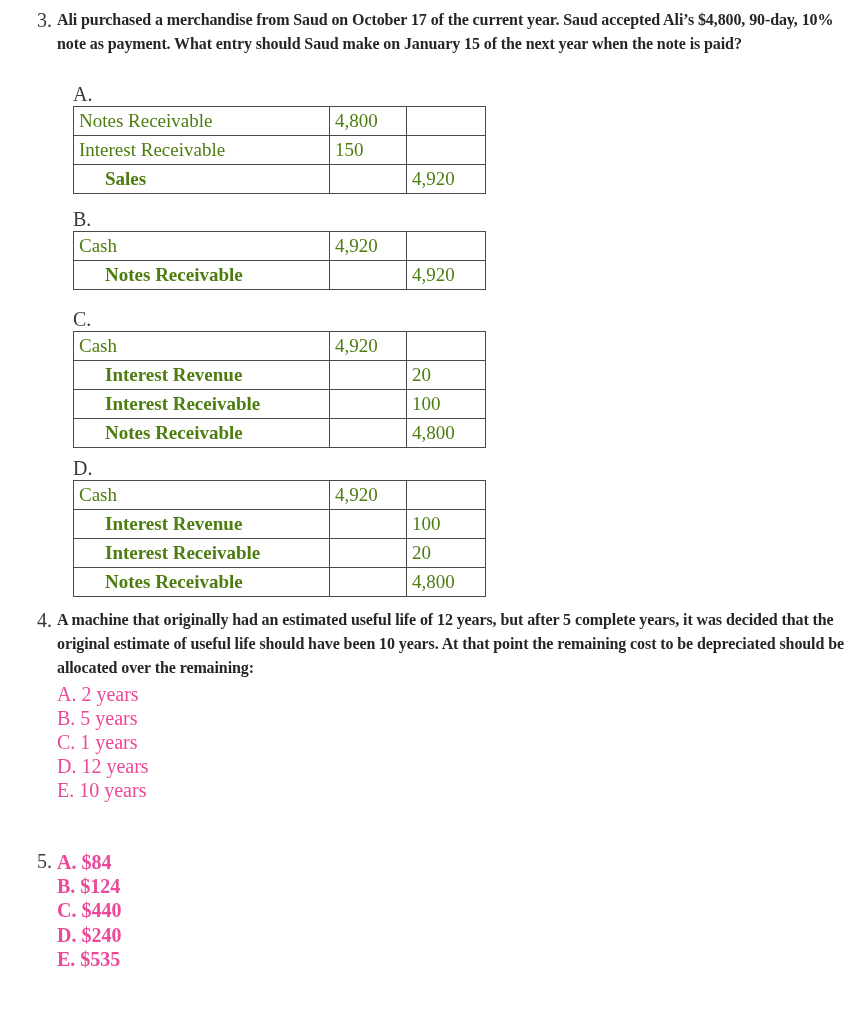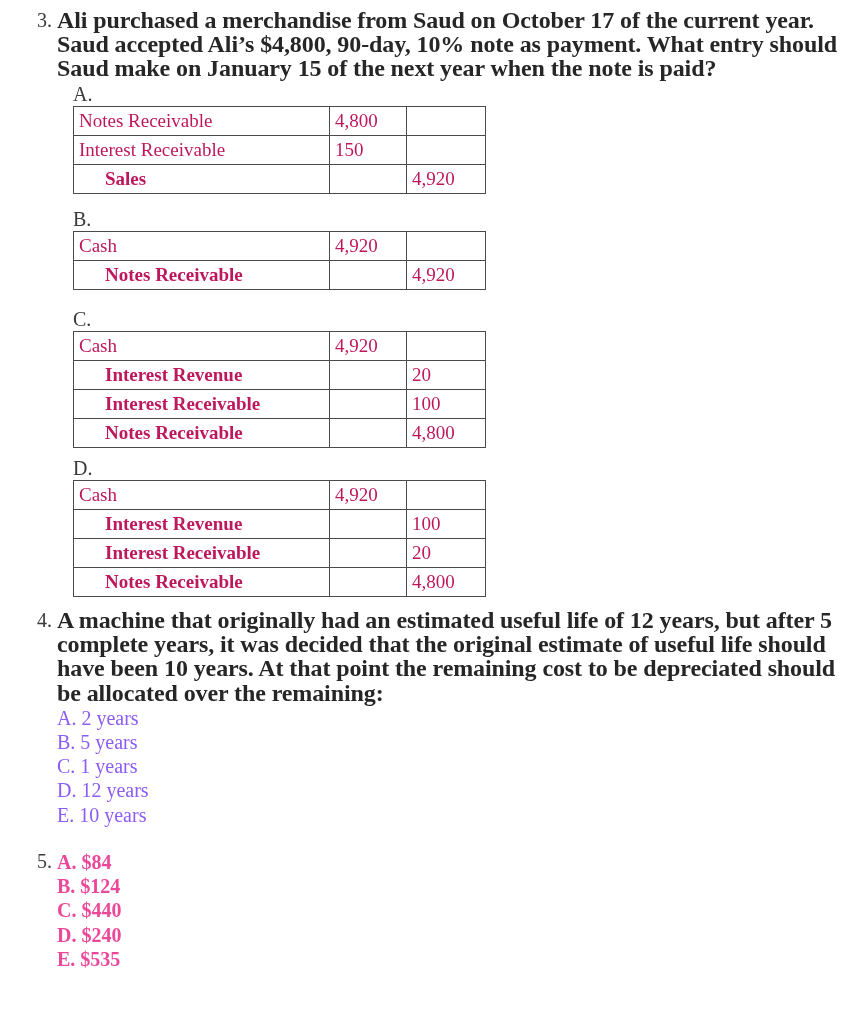--- a/index.html
+++ b/index.html
@@ -37,35 +37,35 @@
     font-size: 20px;
     font-weight: normal;
     color: #3a3a3a;
     line-height: 24px;
   }
   .q-body {
     margin-left: 57px;
     margin-right: 20px;
   }
   .q-text {
-    font-size: 24px;
+    font-size: 16px;
     font-weight: bold;
     line-height: 24.2px;
     color: #262626;
     letter-spacing: -0.1px;
   }
 
   
   .opt-list {
     margin-top: 1px;
   }
   .opt {
     font-size: 20px;
     line-height: 24.2px;
-    color: #8b5cf6;
+    color: #ec4899;
     white-space: pre;
   }
   .opt.bold {
     font-weight: bold;
     color: #ec4899;
   }
 
   
   .entry-group {
     position: absolute;
@@ -82,21 +82,21 @@
     table-layout: fixed;
     border: 1.6px solid #4a4a4a;
     background: #ffffff;
   }
   table.entry td {
     border: 1.2px solid #4a4a4a;
     font-size: 19px;
     line-height: 19px;
     height: 24px;
     padding: 1px 5px 3px 5px;
-    color: #be185d;
+    color: #4d7c0f;
     font-family: "Liberation Serif", "DejaVu Serif", serif;
     vertical-align: middle;
     overflow: hidden;
     white-space: nowrap;
   }
   table.entry td.acct      { text-align: left; }
   table.entry td.acct.ind  { padding-left: 31px; font-weight: bold; }
   table.entry td.debit,
   table.entry td.credit    { text-align: left; }
   td.sp-col-acct   { width: 245px; }

